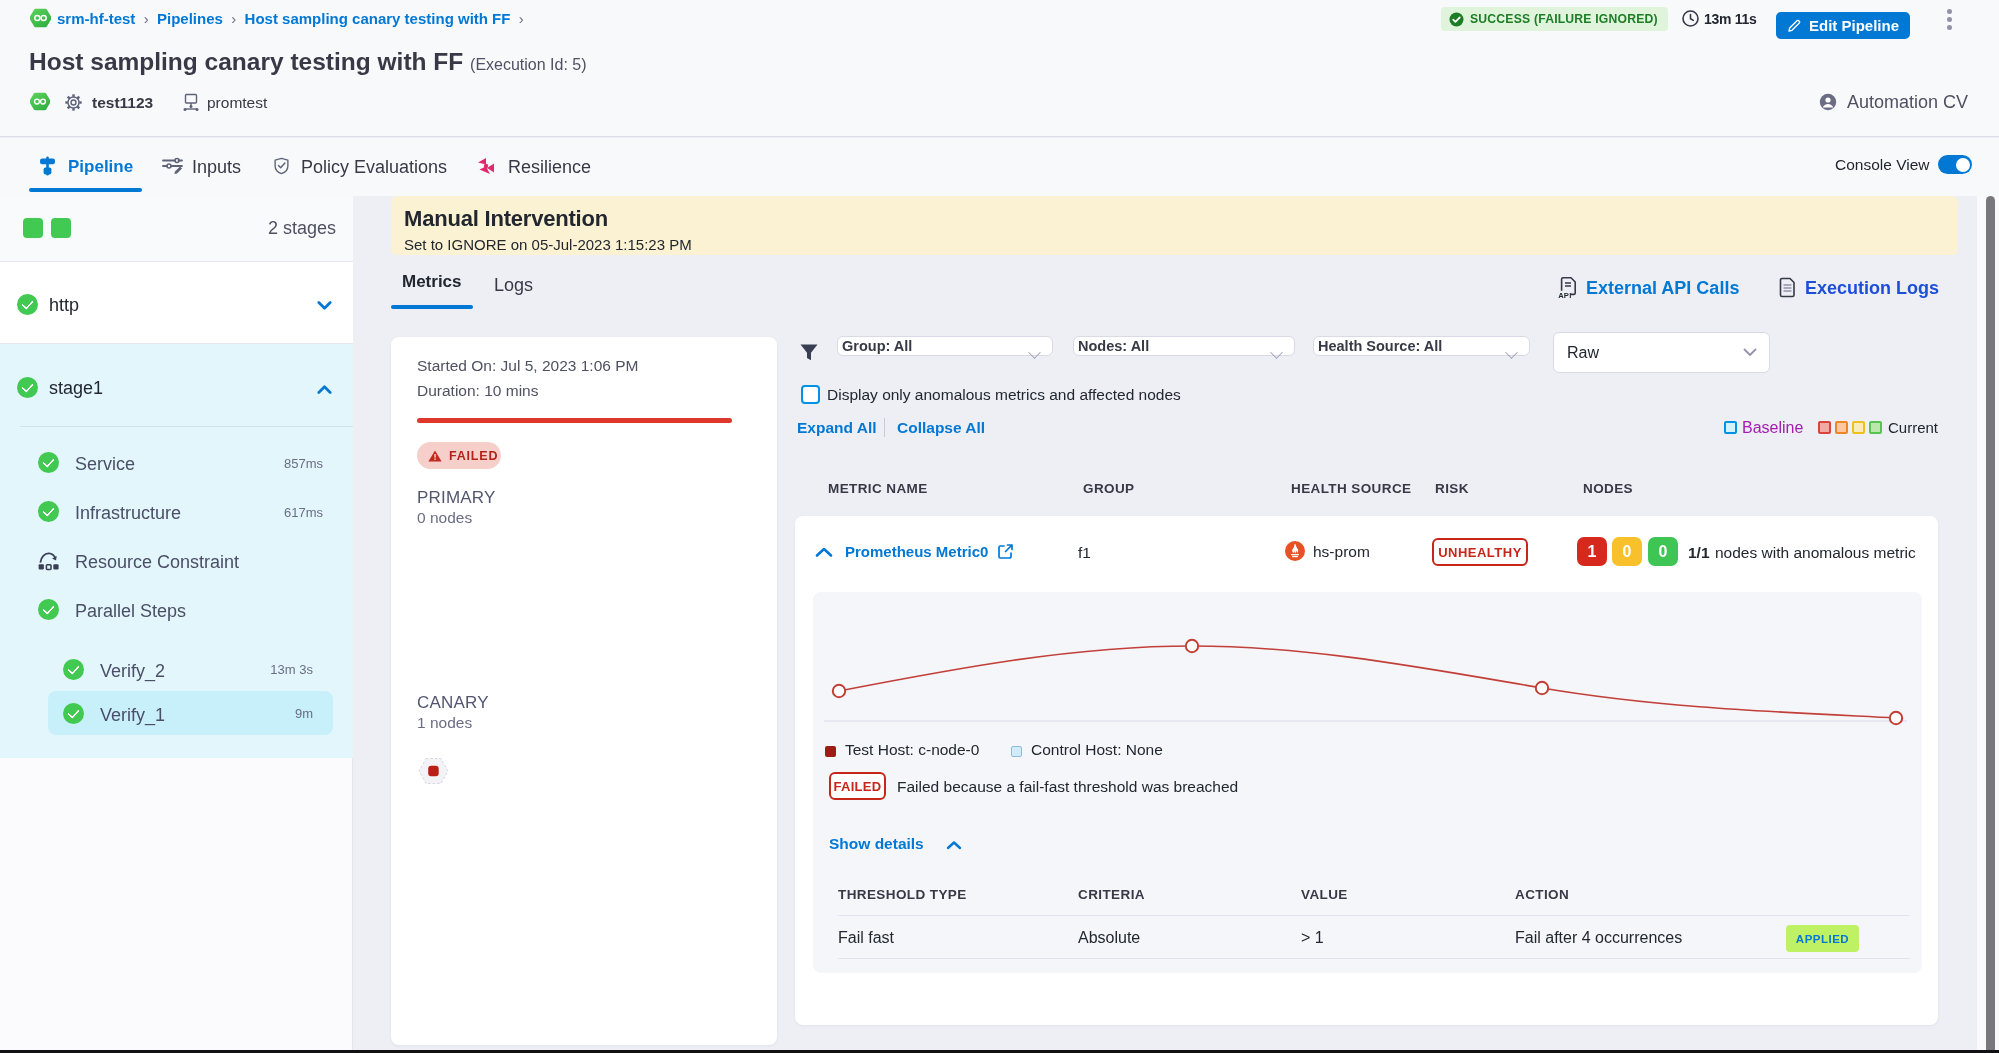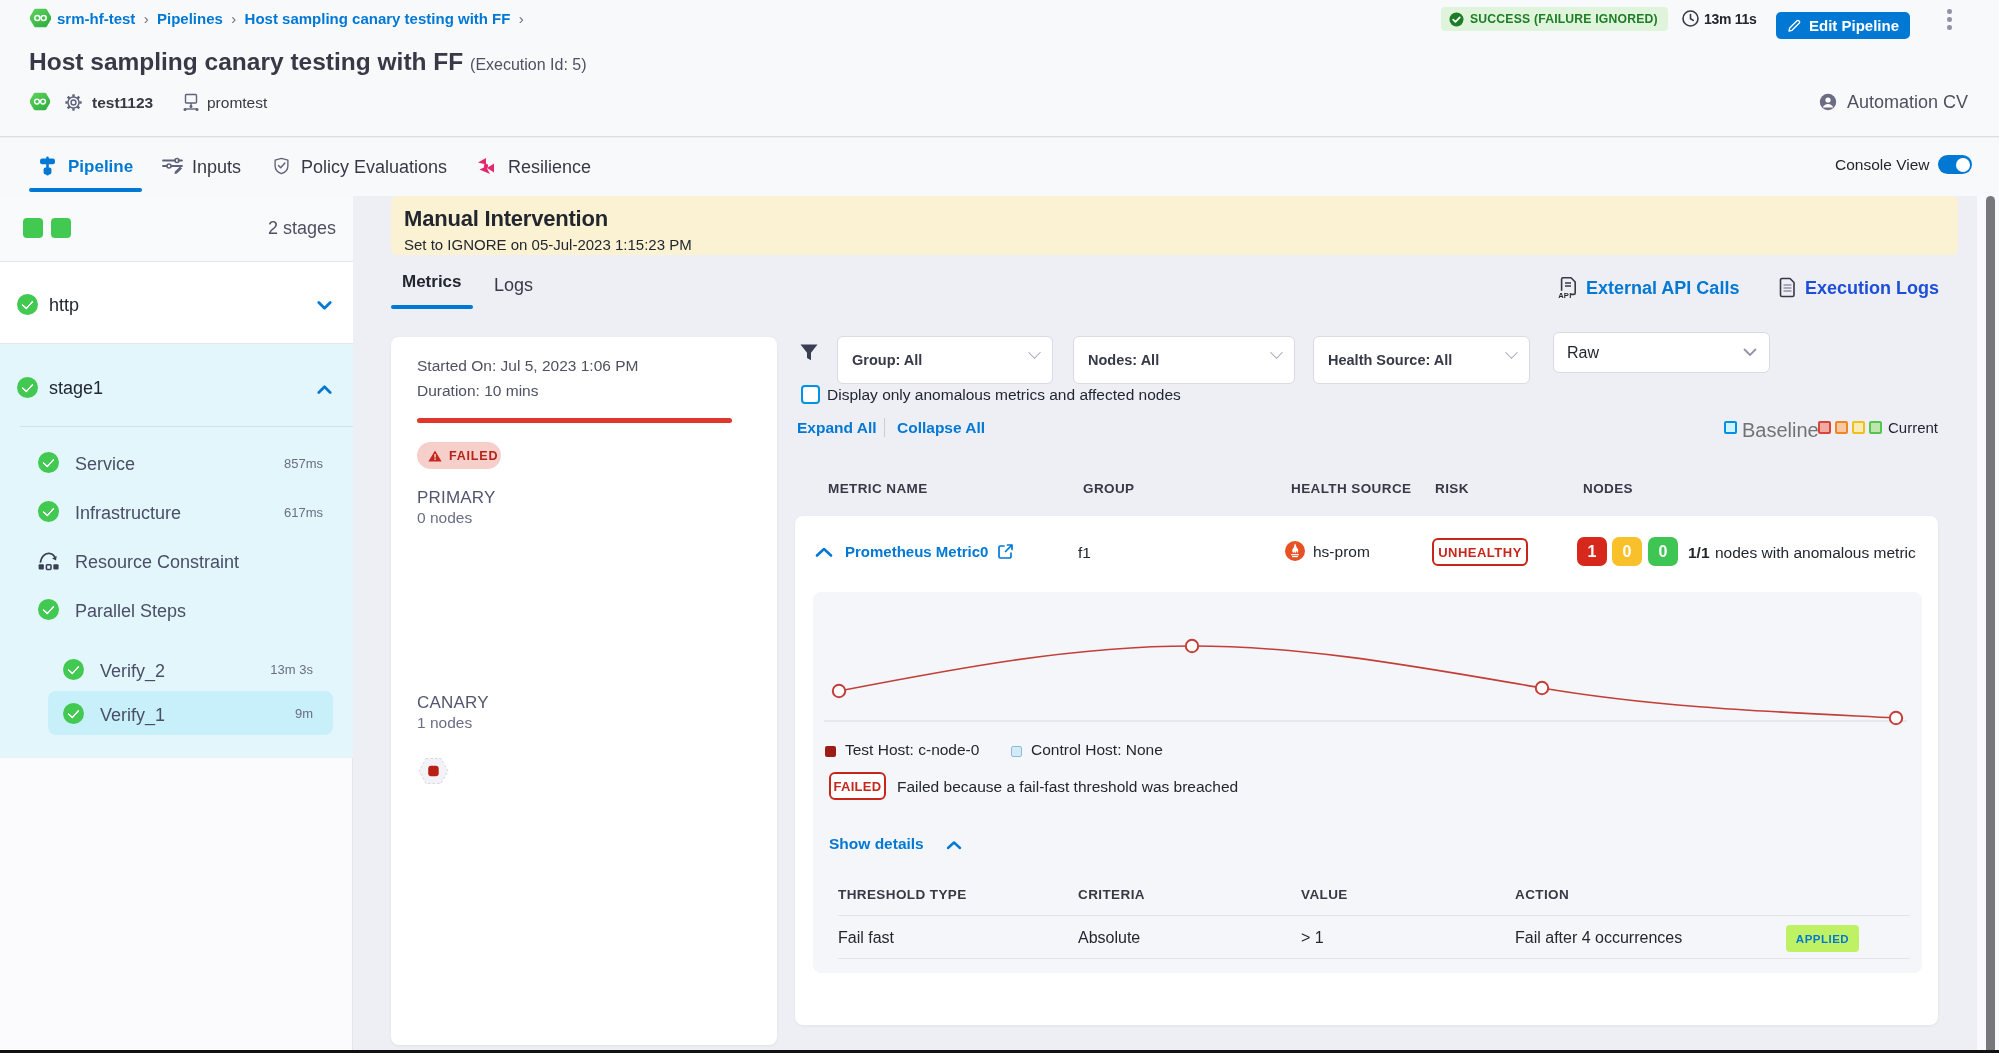--- a/index.html
+++ b/index.html
@@ -263,21 +263,21 @@
     </svg></div>
 
 <div class="abs" style="left:801px;top:385px;width:19px;height:19px;border:2px solid #0092E4;border-radius:4px;background:#fff;"></div>
 <div class="abs" style="left:827px;top:386px;font-size:15.5px;color:#22272F;">Display only anomalous metrics and affected nodes</div>
 
 <div class="abs" style="left:797px;top:419px;font-size:15.5px;font-weight:bold;color:#0278D5;">Expand All</div>
 <div class="abs" style="left:884px;top:418px;width:1px;height:19px;background:#C9CADC;"></div>
 <div class="abs" style="left:897px;top:419px;font-size:15.5px;font-weight:bold;color:#0278D5;">Collapse All</div>
 
 <div class="abs" style="left:1724px;top:421px;width:13px;height:13px;background:#CFF4FC;border:2px solid #0092E4;border-radius:2px;"></div>
-<div class="abs" style="left:1742px;top:419px;font-size:20px;color:#737373;">Baseline</div>
+<div class="abs" style="left:1742px;top:419px;font-size:16px;color:#a21caf;">Baseline</div>
 <div class="abs" style="left:1818px;top:421px;width:13px;height:13px;background:#F2A9A2;border:2px solid #D7453C;border-radius:2px;"></div>
 <div class="abs" style="left:1835px;top:421px;width:13px;height:13px;background:#F9C7A0;border:2px solid #EE8625;border-radius:2px;"></div>
 <div class="abs" style="left:1852px;top:421px;width:13px;height:13px;background:#FBEBB5;border:2px solid #EEC01C;border-radius:2px;"></div>
 <div class="abs" style="left:1869px;top:421px;width:13px;height:13px;background:#BCE6AB;border:2px solid #57C452;border-radius:2px;"></div>
 <div class="abs" style="left:1888px;top:419px;font-size:15px;color:#22272F;">Current</div>
 
 <div class="abs th" style="left:828px;top:481px;">METRIC NAME</div>
 <div class="abs th" style="left:1083px;top:481px;">GROUP</div>
 <div class="abs th" style="left:1291px;top:481px;">HEALTH SOURCE</div>
 <div class="abs th" style="left:1435px;top:481px;">RISK</div>
@@ -348,17 +348,17 @@
 <div class="abs" style="left:838px;top:958px;width:1072px;height:1px;background:#E2E3ED;"></div>
 
 <div class="abs" style="left:1977px;top:196px;width:22px;height:857px;background:#FAFAFC;"></div>
 <div class="abs" style="left:1986px;top:196px;width:9px;height:857px;background:#77777C;border-radius:5px 5px 0 0;"></div>
 
 <div class="abs" style="left:0;top:1050px;width:1999px;height:3px;background:#111111;"></div>
 
 <style>
 .chk { width:21px; height:21px; border-radius:50%; background:#42C952; }
 .chk::after { content:""; position:absolute; left:5.2px; top:5.6px; width:9px; height:5px; border-left:2.5px solid #fff; border-bottom:2.5px solid #fff; transform:rotate(-47deg); border-radius:1px; }
-.dd { height:48px; background:#fff; border:1px solid #D9DAE5; border-radius:6px; display:flex; align-items:center; padding-left:14px; font-size:14.5px; font-weight:bold; color:#383946; }
+.dd { height:20px; background:#fff; border:1px solid #D9DAE5; border-radius:6px; display:flex; align-items:center; padding-left:4px; font-size:14.5px; font-weight:bold; color:#383946; }
 .dd::after { content:""; position:absolute; right:12px; top:13px; width:10px; height:10px; border-right:1.8px solid #9293AB; border-bottom:1.8px solid #9293AB; transform:rotate(45deg) scale(0.8); margin-top:-3px; }
 .th { font-size:13.5px; font-weight:bold; color:#383946; letter-spacing:0.4px; }
 .nsq { top:537px; width:30px; height:29px; border-radius:7px; color:#fff; font-size:16px; font-weight:bold; display:flex; align-items:center; justify-content:center; }
 </style>
 
 </body></html>

